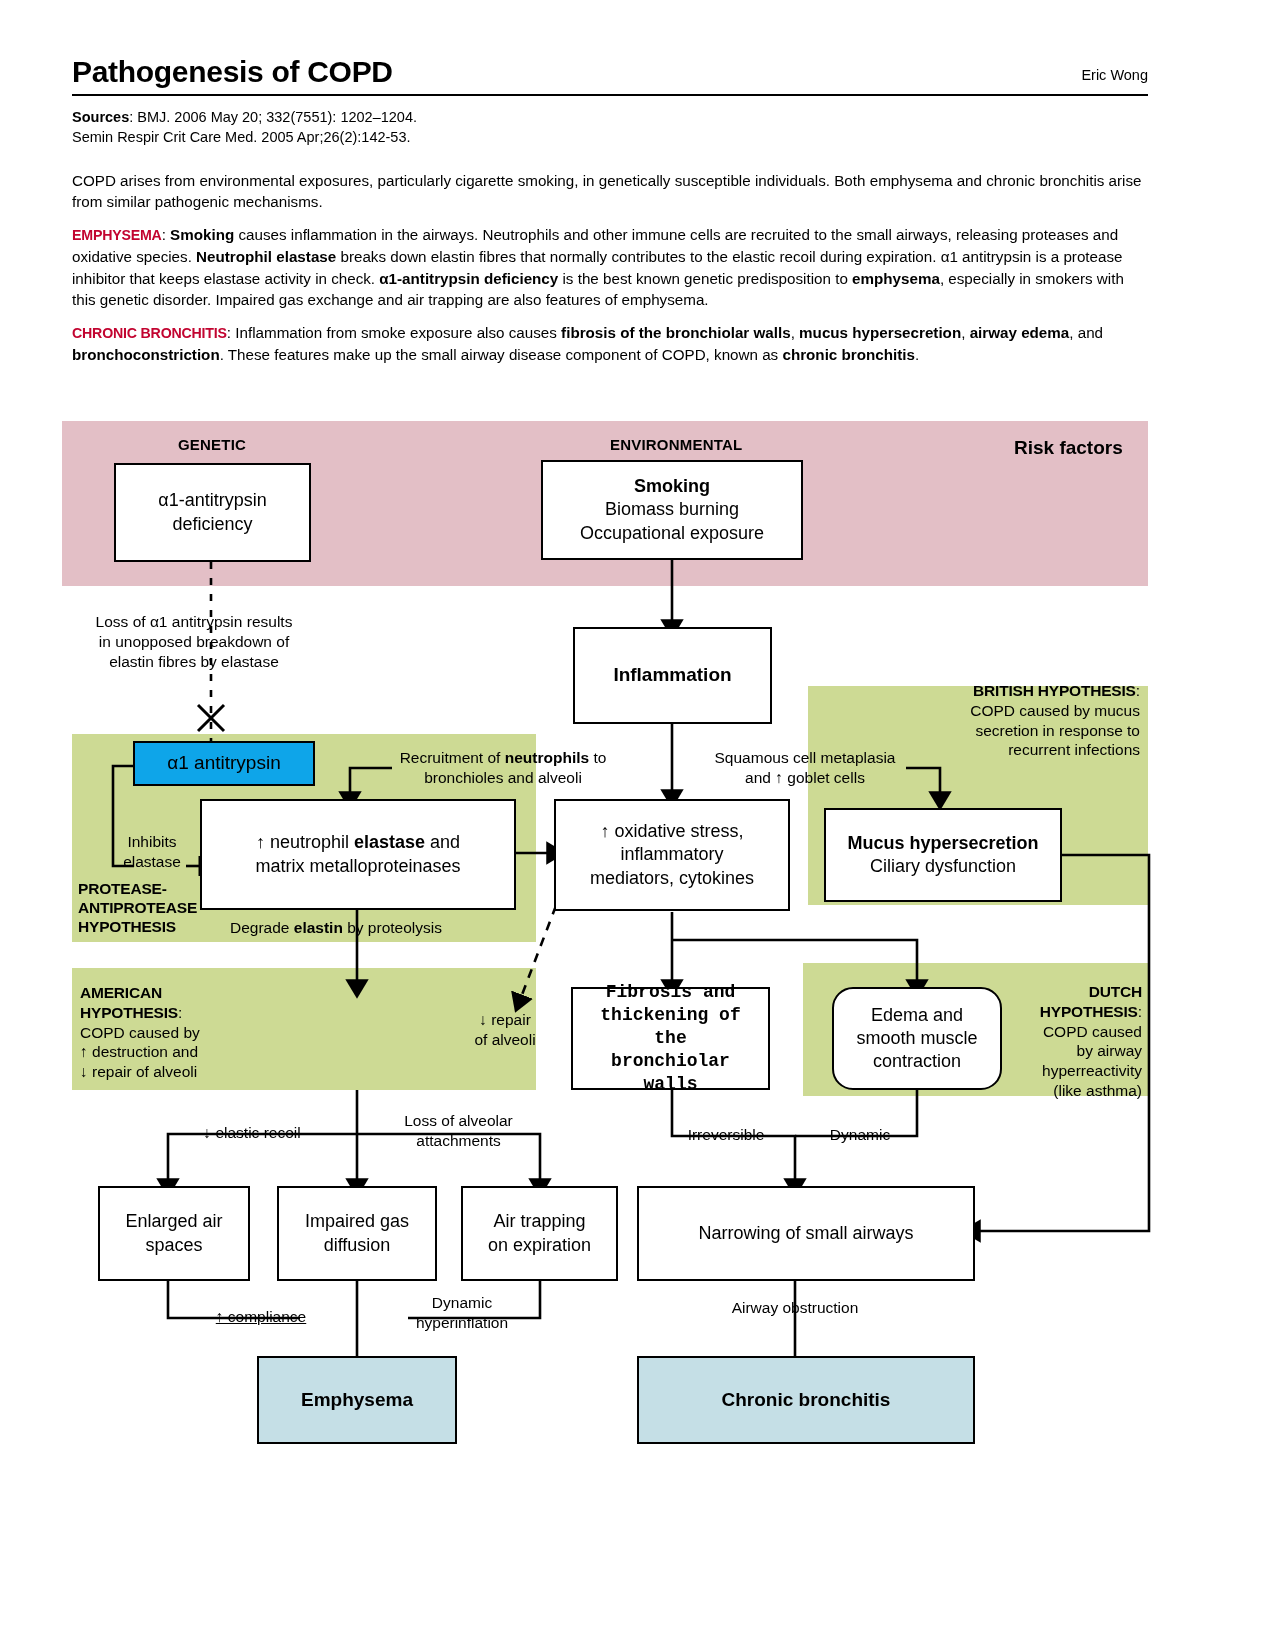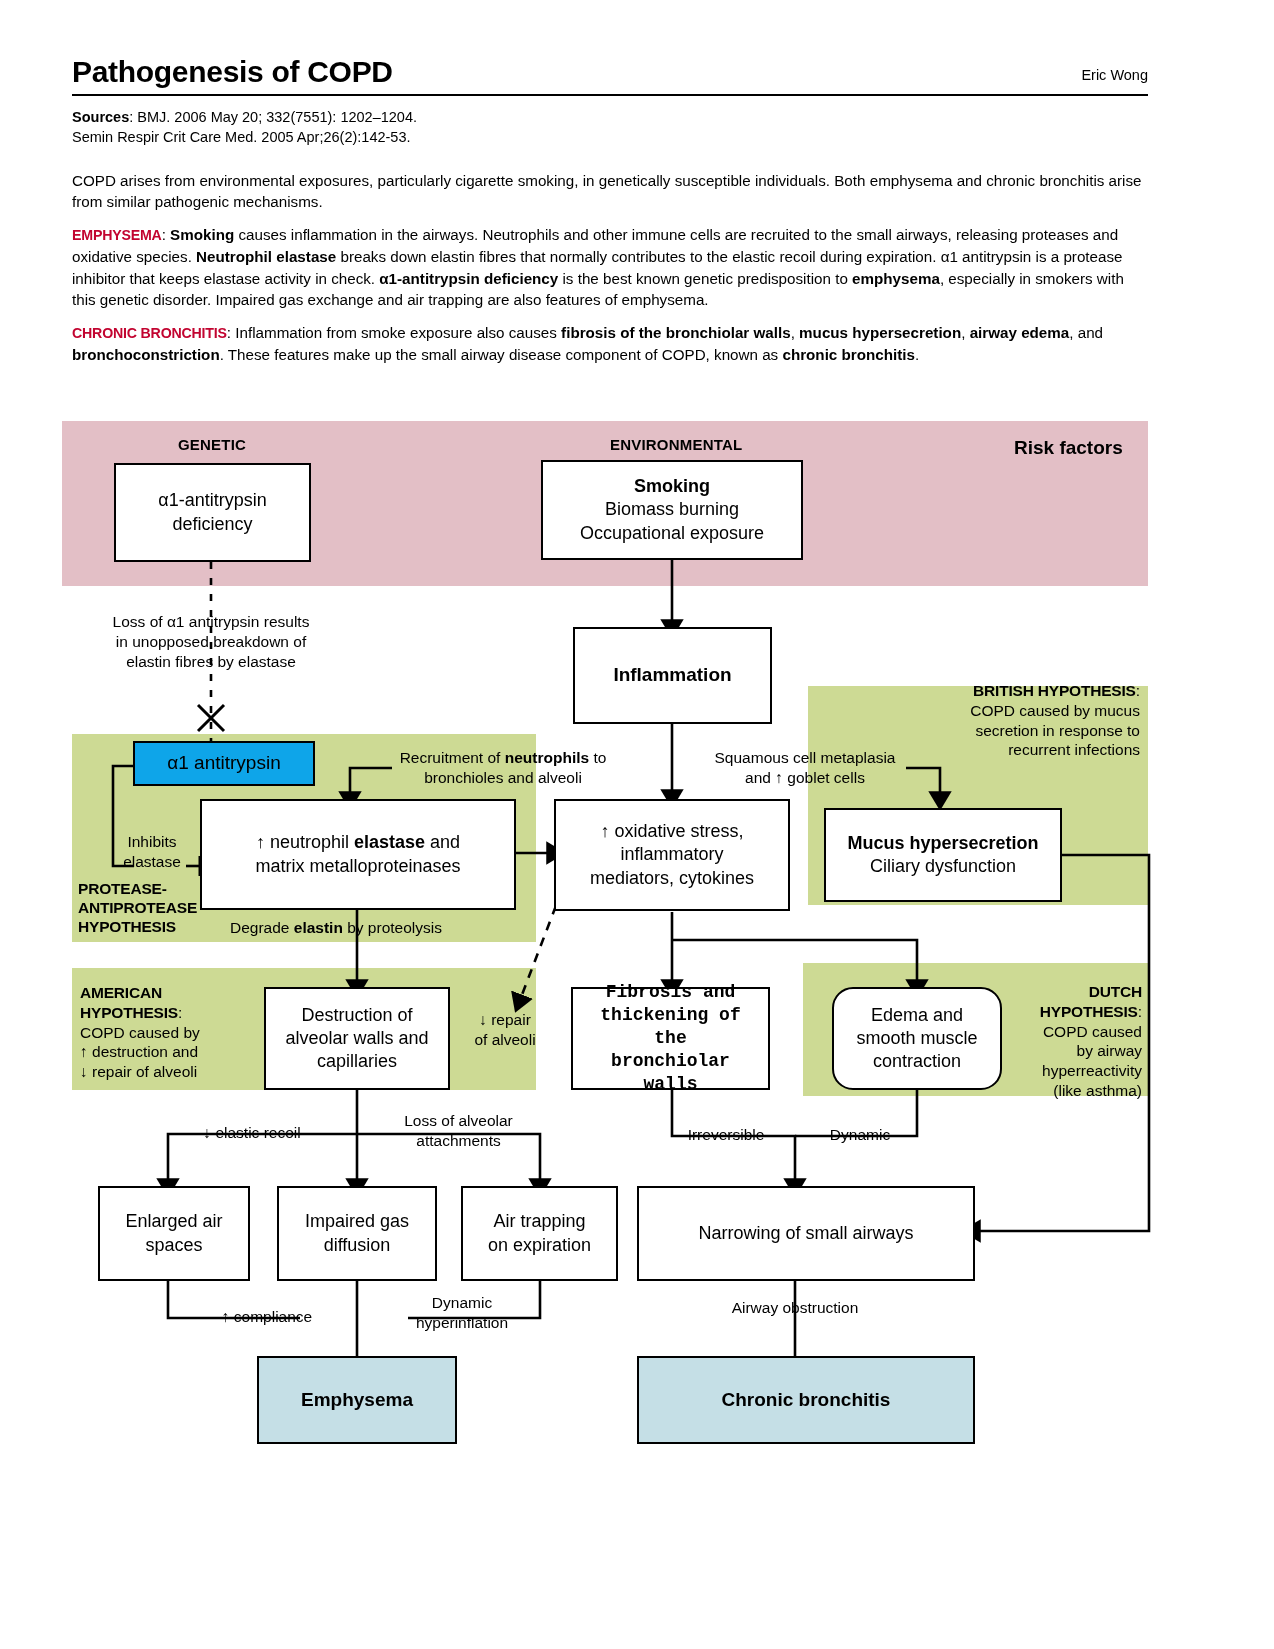--- a/index.html
+++ b/index.html
@@ -191,27 +191,20 @@
     </div>
   </div>
 
   <div class="node" style="left:824px; top:808px; width:238px; height:94px;">
     <div class="inner">
       <b>Mucus hypersecretion</b><br>
       <span>Ciliary dysfunction</span>
     </div>
   </div>
 
-  <div class="node" style="left:264px; top:987px; width:186px; height:103px;">
-    <div class="inner">
-      <span>Destruction of</span><br>
-      <span>alveolar walls and</span><br>
-      <span>capillaries</span>
-    </div>
-  </div>
 
   <div class="node" style="left:571px; top:987px; width:199px; height:103px;font-family:Liberation Mono, monospace;">
     <div class="inner">
       <b>Fibrosis and</b><br>
       <b>thickening of the</b><br>
       <b>bronchiolar walls</b>
     </div>
   </div>
 
   <div class="node" style="left:832px; top:987px; width:170px; height:103px;border-radius:21px;">
@@ -248,21 +241,21 @@
   </div>
 
   <div class="node blue" style="left:257px; top:1356px; width:200px; height:88px; font-size:19px;">
     <b class="inner">Emphysema</b>
   </div>
 
   <div class="node blue" style="left:637px; top:1356px; width:338px; height:88px; font-size:19px;">
     <b class="inner">Chronic bronchitis</b>
   </div>
 
-  <div class="freetext" style="left:86px; top:612px; width:250px;text-align:center;">
+  <div class="freetext" style="left:69px; top:612px; width:250px;text-align:center;">
     <span>Loss of α1 antitrypsin results</span><br>
     <span>in unopposed breakdown of</span><br>
     <span>elastin fibres by elastase</span>
   </div>
 
   <div class="freetext" style="left:116px; top:832px; width:72px; text-align:center;">
     <span>Inhibits</span><br>
     <span>elastase</span>
   </div>
 
@@ -294,21 +287,21 @@
     <span>attachments</span>
   </div>
 
   <div class="freetext" style="left:676px; top:1125px; width:100px;">
     <span>Irreversible</span>
   </div>
   <div class="freetext" style="left:818px; top:1125px; width:84px;">
     <span>Dynamic</span>
   </div>
 
-  <div class="freetext" style="left:208px; top:1307px; width:118px;">
+  <div class="freetext" style="left:202px; top:1307px; width:118px;text-decoration:underline;">
     <span>↑ compliance</span>
   </div>
 
   <div class="freetext" style="left:404px; top:1293px; width:116px;">
     <span>Dynamic</span><br>
     <span>hyperinflation</span>
   </div>
 
   <div class="freetext" style="left:700px; top:1298px; width:190px;">
     <span>Airway obstruction</span>

